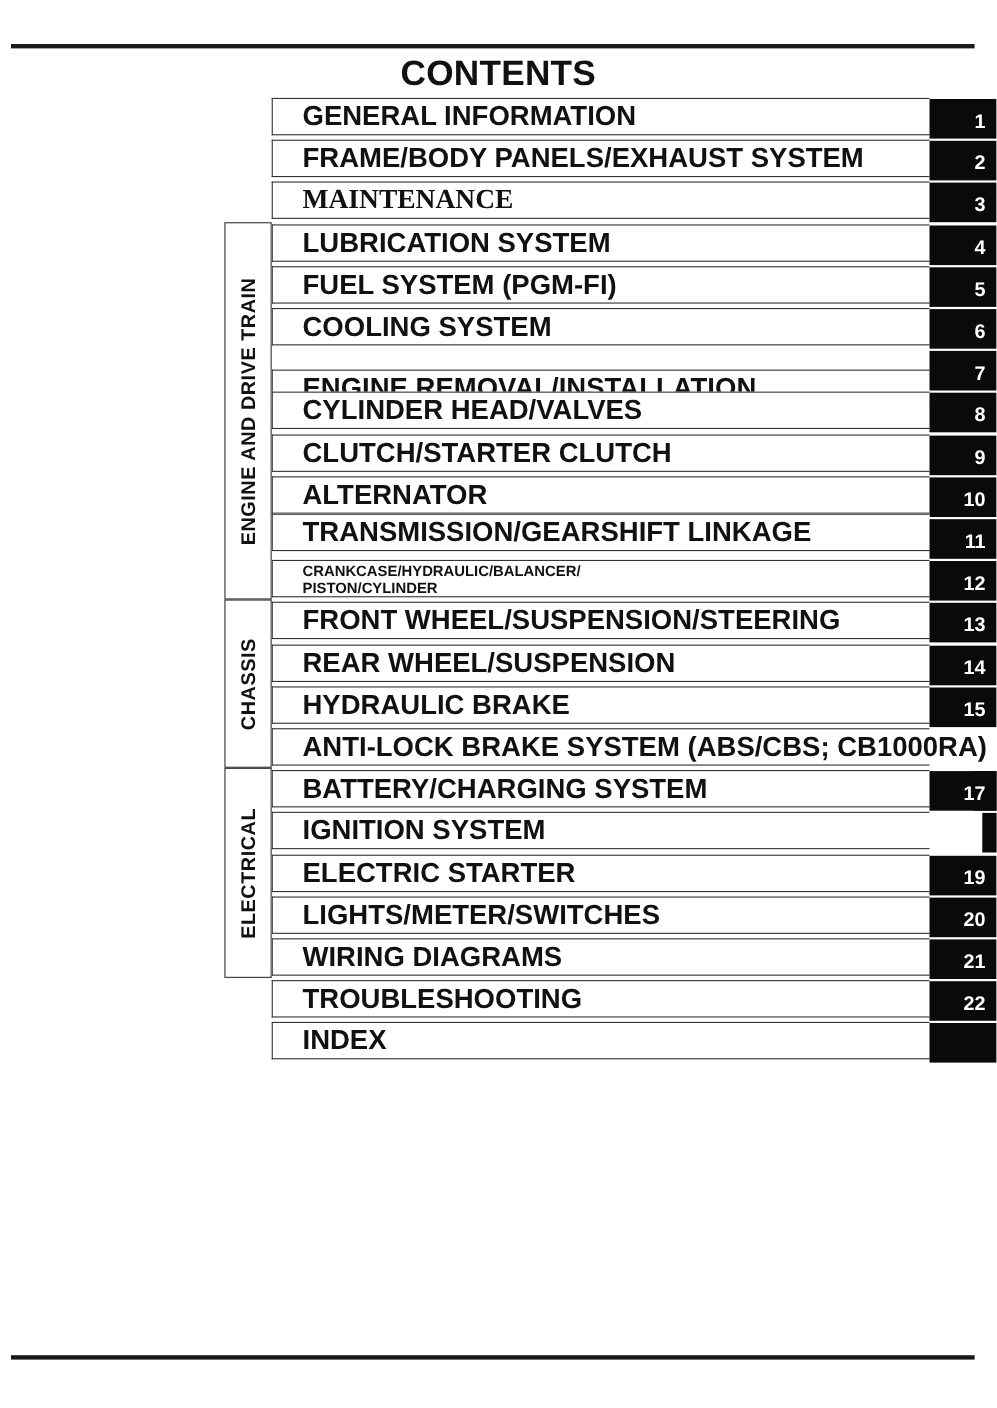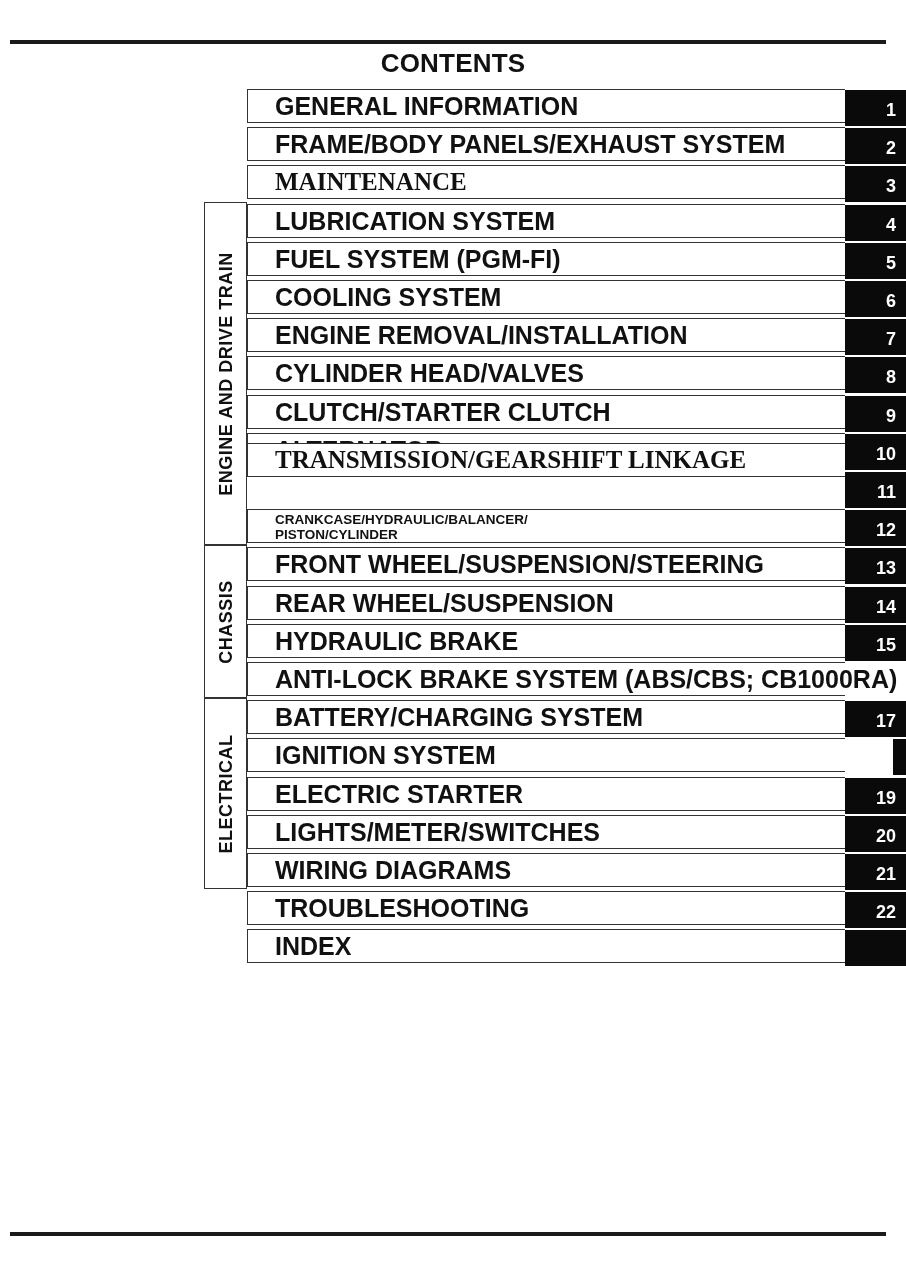--- a/index.html
+++ b/index.html
@@ -2,21 +2,21 @@
 <html><head>
 <meta charset="utf-8">
 <style>
   html, body { margin:0; padding:0; }
   body { width:906px; height:1280px; background:#fff; position:relative; overflow:hidden;
          font-family:"Liberation Sans", sans-serif; color:#111; }
   .rule { position:absolute; left:10px; width:876px; height:4px; background:#1a1a1a; }
   .rule.top { top:40px; }
   .rule.bottom { top:1232px; }
   .title { position:absolute; top:48px; left:0; width:906px; text-align:center;
-           font-weight:bold; font-size:26px; letter-spacing:0.2px; }
+           font-weight:bold; font-size:32px; letter-spacing:0.2px; }
   .row { position:absolute; left:247px; width:598px; height:34px; border:1px solid #333;
          border-right:none; box-sizing:border-box; background:#fff; }
   .row .label { position:absolute; left:27px; top:0; height:34px; line-height:32px;
                 font-weight:bold; font-size:25px; white-space:nowrap; }
   .row .label.small { font-size:13.5px; line-height:15px; top:2px; }
   .tab { position:absolute; left:845px; width:61px; height:36px; background:#0a0a0a;
          color:#fff; font-weight:bold; font-size:18px; text-align:right; box-sizing:border-box;
          padding-right:10px; line-height:40px; }
   .group { position:absolute; left:204px; width:43px; border:1px solid #333; border-right:1px solid #333;
            box-sizing:border-box; }
@@ -58,37 +58,37 @@
     </div>
     <div class="tab" style="top: 205px;">4</div>
     <div class="row" style="top: 242px;">
       <div class="label">FUEL SYSTEM (PGM-FI)</div>
     </div>
     <div class="tab" style="top: 243px;">5</div>
     <div class="row" style="top: 280px;">
       <div class="label">COOLING SYSTEM</div>
     </div>
     <div class="tab" style="top: 281px;">6</div>
-    <div class="row" style="top: 318px;">
+    <div class="row" style="top: 336px;">
       <div class="label">ENGINE REMOVAL/INSTALLATION</div>
     </div>
     <div class="tab" style="top: 319px;">7</div>
     <div class="row" style="top: 356px;">
       <div class="label">CYLINDER HEAD/VALVES</div>
     </div>
     <div class="tab" style="top: 357px;">8</div>
     <div class="row" style="top: 395px;">
       <div class="label">CLUTCH/STARTER CLUTCH</div>
     </div>
     <div class="tab" style="top: 396px;">9</div>
     <div class="row" style="top: 433px;">
       <div class="label">ALTERNATOR</div>
     </div>
     <div class="tab" style="top: 434px;">10</div>
-    <div class="row" style="top: 443px; font-family: Liberation Serif, serif;">
+    <div class="row" style="top: 467px;">
       <div class="label">TRANSMISSION/GEARSHIFT LINKAGE</div>
     </div>
     <div class="tab" style="top: 472px;">11</div>
     <div class="row" style="top: 509px;">
       <div class="label small">
         <div>CRANKCASE/HYDRAULIC/BALANCER/</div>
         <div>PISTON/CYLINDER</div>
       </div>
     </div>
     <div class="tab" style="top: 510px;">12</div>

